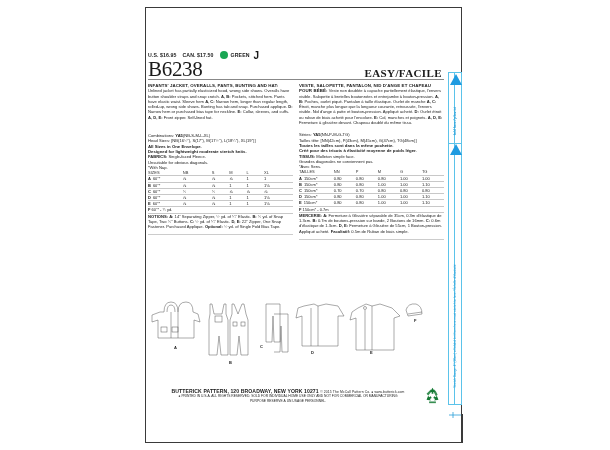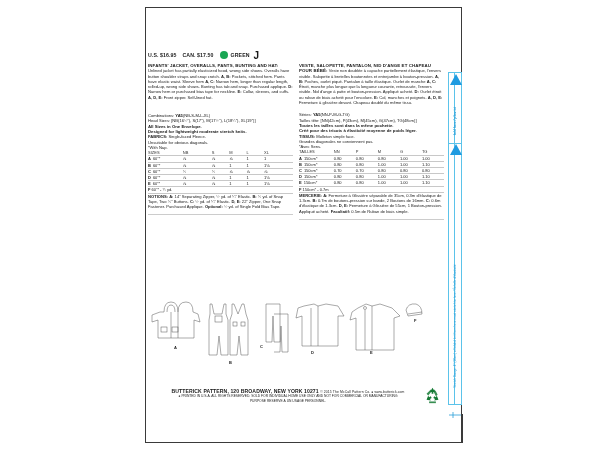--- a/index.html
+++ b/index.html
@@ -66,20 +66,24 @@
 
 <div class="content">
   <div class="price-row">
     <span>U.S. $16.95</span>
     <span>CAN. $17.50</span>
     <i class="green-dot"></i>
     <span style="margin-right:2px">GREEN</span>
     <span class="j-letter">J</span>
   </div>
 
+  <div class="title-row">
+    <div class="pattern-no">B6238</div>
+    <div class="easy">EASY/FACILE</div>
+  </div>
 
   <div class="cols">
 
     <div class="col">
       <div>
         <span class="desc-title">INFANTS' JACKET, OVERALLS, PANTS, BUNTING AND HAT:</span>
         <span>Unlined jacket has partially elasticized hood, wrong side shows. Overalls have button shoulder straps and snap crotch.</span>
         <b>A, B:</b><span> Pockets, stitched hem. Pants have elastic waist. Sleeve hem </span><b>A, C:</b><span> Narrow hem, longer than regular length, rolled-up, wrong side shows. Bunting has tab and snap. Purchased applique. </span><b>D:</b><span> Narrow hem or purchased bias tape for neckline. </span><b>E:</b><span> Collar, sleeves, and cuffs. </span><b>A, D, E:</b><span> Front zipper. Self-lined hat.</span>
       </div>
       <div class="spacer"></div>

